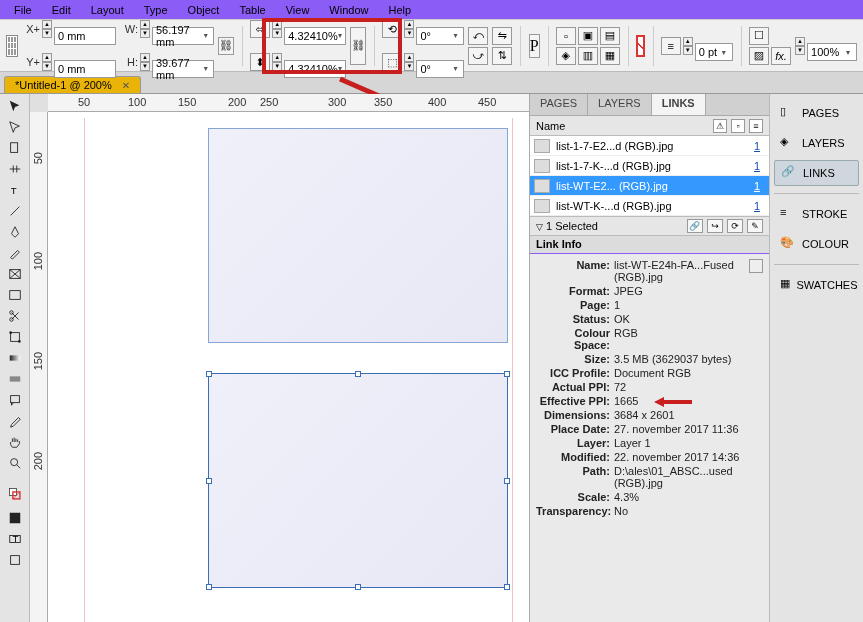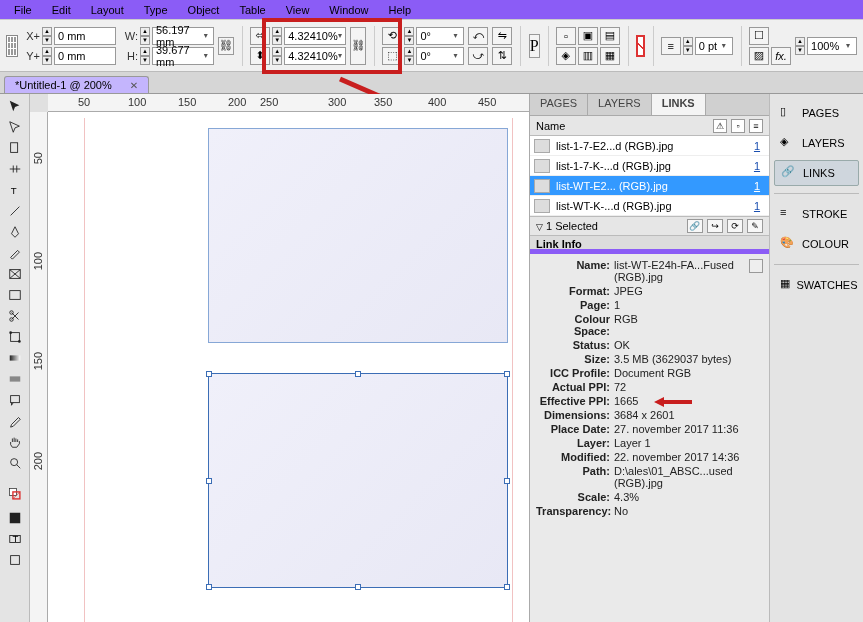--- a/index.html
+++ b/index.html
@@ -9,32 +9,32 @@
 .menubar { height: 20px; background: #8b5cf6; display: flex; align-items: center; padding: 0 4px; border-bottom: 1px solid #ccc; }
 .menubar span { padding: 2px 10px; cursor: pointer; }
 
 
 .controlbar { height: 52px; background: #f0f0f0; border-bottom: 1px solid #bbb; display: flex; align-items: center; padding: 0 6px; gap: 4px; position: relative; }
 .refpoint { width: 22px; height: 22px; display: grid; grid-template-columns: repeat(3,1fr); grid-template-rows: repeat(3,1fr); gap: 1px; border: 1px solid #888; padding: 1px; background: #fff; }
 .refpoint div { background: #ddd; border: 1px solid #999; }
 .ctrl-col { display: flex; flex-direction: column; gap: 2px; }
 .ctrl-row { display: flex; align-items: center; gap: 2px; }
 .ctrl-label { width: 18px; text-align: right; color: #333; }
-.ctrl-input { width: 62px; height: 18px; border: 1px solid #999; background: #fff; padding: 0 3px; display: flex; align-items: center; justify-content: space-between; }
+.ctrl-input { width: 62px; height: 18px; border: 1px solid #999; background: #fff; padding: 0 3px; display: flex; align-items: center; justify-content: space-between; margin-top: 13px; }
 .ctrl-input .caret { width: 10px; color: #555; font-size: 8px; text-align: center; }
 .spinners { width: 10px; display: flex; flex-direction: column; }
 .spinners div { height: 9px; border: 1px solid #999; background: #eee; font-size: 6px; text-align:center; line-height:6px; }
 .sep { width: 1px; height: 40px; background: #ccc; margin: 0 4px; }
 .smallbtn { width: 20px; height: 18px; border: 1px solid #999; background: #f4f4f4; display:flex; align-items:center; justify-content:center; }
 .red-box { position: absolute; border: 4px solid #c81e1e; pointer-events: none; }
 .arrow { position: absolute; pointer-events: none; }
 
 
 .tabbar { height: 22px; background: #d6d6d6; display: flex; align-items: flex-end; padding-left: 4px; border-bottom: 1px solid #999; }
-.tabbar .doctab { background: #c4b5fd; border: 1px solid #999; border-bottom: none; padding: 2px 10px; border-radius: 3px 3px 0 0; display:flex; align-items:center; gap:18px; }
+.tabbar .doctab { background: #eab308; border: 1px solid #999; border-bottom: none; padding: 2px 10px; border-radius: 3px 3px 0 0; display:flex; align-items:center; gap:10px; }
 .tabbar .close { font-size:10px; color:#555; }
 
 
 .main { display: flex; height: 528px; }
 
 
 .toolbox { width: 30px; background: #e4e4e4; border-right: 1px solid #bbb; display: flex; flex-direction: column; align-items: center; padding-top: 2px; gap: 1px; }
 .tool { width: 24px; height: 20px; border: 1px solid transparent; display:flex; align-items:center; justify-content:center; cursor:pointer; }
 .tool svg { width: 14px; height: 14px; }
 
@@ -63,21 +63,21 @@
 .links-list { background:#fff; }
 .link-row { height:20px; display:flex; align-items:center; padding:0 4px; border-bottom:1px solid #eee; cursor:pointer; }
 .link-row.sel { background:#3399ff; color:#fff; }
 .link-row .thumb { width:16px; height:14px; background:#ddd; border:1px solid #aaa; margin-right:6px; }
 .link-row .fname { flex:1; white-space:nowrap; overflow:hidden; text-overflow:ellipsis; }
 .link-row .pg { width:16px; text-align:center; color:#1a4fb0; text-decoration:underline; }
 .link-row.sel .pg { color:#fff; }
 .sel-bar { height:20px; border-top:1px solid #bbb; border-bottom:1px solid #bbb; display:flex; align-items:center; padding:0 6px; justify-content:space-between; background:#e6e6e6; }
 .sel-bar .picons { display:flex; gap:4px; }
 .sel-bar .picons span { width:16px;height:14px;border:1px solid #999;background:#f7f7f7;display:flex;align-items:center;justify-content:center;font-size:9px; }
-.linkinfo-head { height:18px; background:#dcdcdc; padding:2px 6px; font-weight:bold; border-bottom:5px solid #8b5cf6; }
+.linkinfo-head { height:18px; background:#dcdcdc; padding:2px 6px; font-weight:bold; border-bottom:1px solid #8b5cf6; }
 .linkinfo { flex:1; background:#eaeaea; padding:4px 6px; overflow:auto; }
 .li-row { display:flex; padding:1px 0; font-size:11px; }
 .li-row .k { width:78px; text-align:right; font-weight:bold; color:#222; padding-right:4px; }
 .li-row .v { flex:1; color:#222; }
 .effppi .v { font-weight: normal; }
 
 
 .rdock { width: 94px; background:#e4e4e4; border-left:1px solid #bbb; display:flex; flex-direction:column; padding:6px 4px; gap:4px; }
 .rdock .ditem { height:26px; display:flex; align-items:center; gap:6px; padding:0 6px; cursor:pointer; border-radius:2px; }
 .rdock .ditem.active { background:#cfd6dd; border:1px solid #9aa; }
@@ -508,26 +508,26 @@
         </div>
       <div class="li-row">
           <span class="k">Format:</span>
           <span class="v">JPEG</span>
         </div>
       <div class="li-row">
           <span class="k">Page:</span>
           <span class="v">1</span>
         </div>
       <div class="li-row">
+          <span class="k">Status:</span>
+          <span class="v">OK</span>
+        </div>
+      <div class="li-row">
           <span class="k">Colour Space:</span>
           <span class="v">RGB</span>
-        </div>
-      <div class="li-row">
-          <span class="k">Status:</span>
-          <span class="v">OK</span>
         </div>
       <div class="li-row">
           <span class="k">Size:</span>
           <span class="v">3.5 MB (3629037 bytes)</span>
         </div>
       <div class="li-row">
           <span class="k">ICC Profile:</span>
           <span class="v">Document RGB</span>
         </div>
       <div class="li-row">

